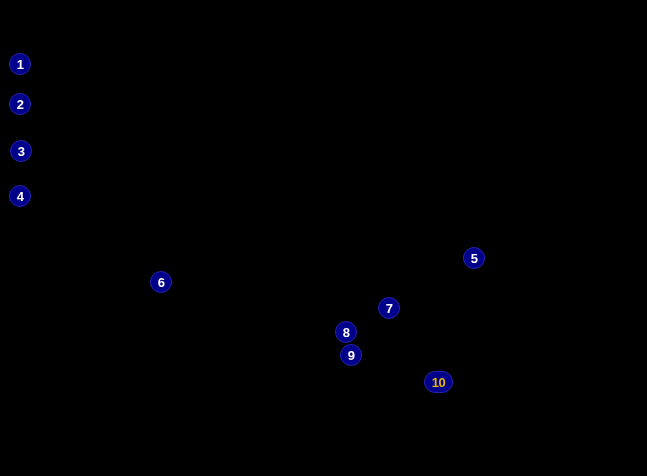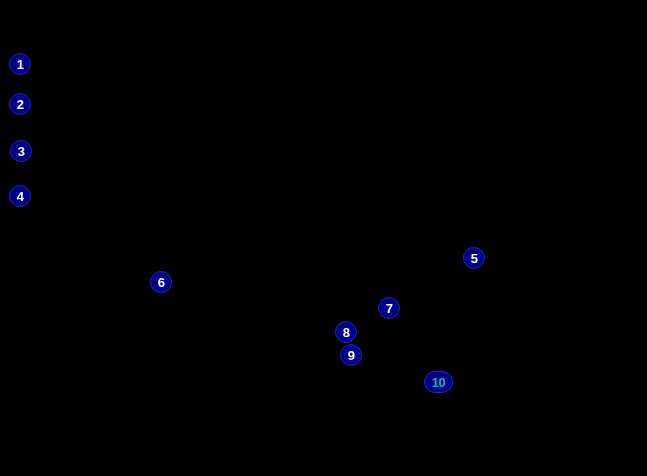--- a/index.html
+++ b/index.html
@@ -65,15 +65,15 @@
     <div class="marker" style="left: 378px; top: 297px; background: rgb(0, 0, 139); border-color: rgb(37, 37, 176);">
       <span style="color: rgb(255, 255, 255);">7</span>
     </div>
     <div class="marker" style="left: 335px; top: 321px; background: rgb(0, 0, 139); border-color: rgb(37, 37, 176);">
       <span style="color: rgb(255, 255, 255);">8</span>
     </div>
     <div class="marker" style="left: 340px; top: 344px; background: rgb(0, 0, 139); border-color: rgb(37, 37, 176);">
       <span style="color: rgb(255, 255, 255);">9</span>
     </div>
     <div class="marker wide" style="left: 424px; top: 371px; background: rgb(0, 0, 139); border-color: rgb(37, 37, 176);">
-      <span style="color: #14b8a6;">10</span>
+      <span style="color: #eab308;">10</span>
     </div>
   </div>
 
 </body></html>

